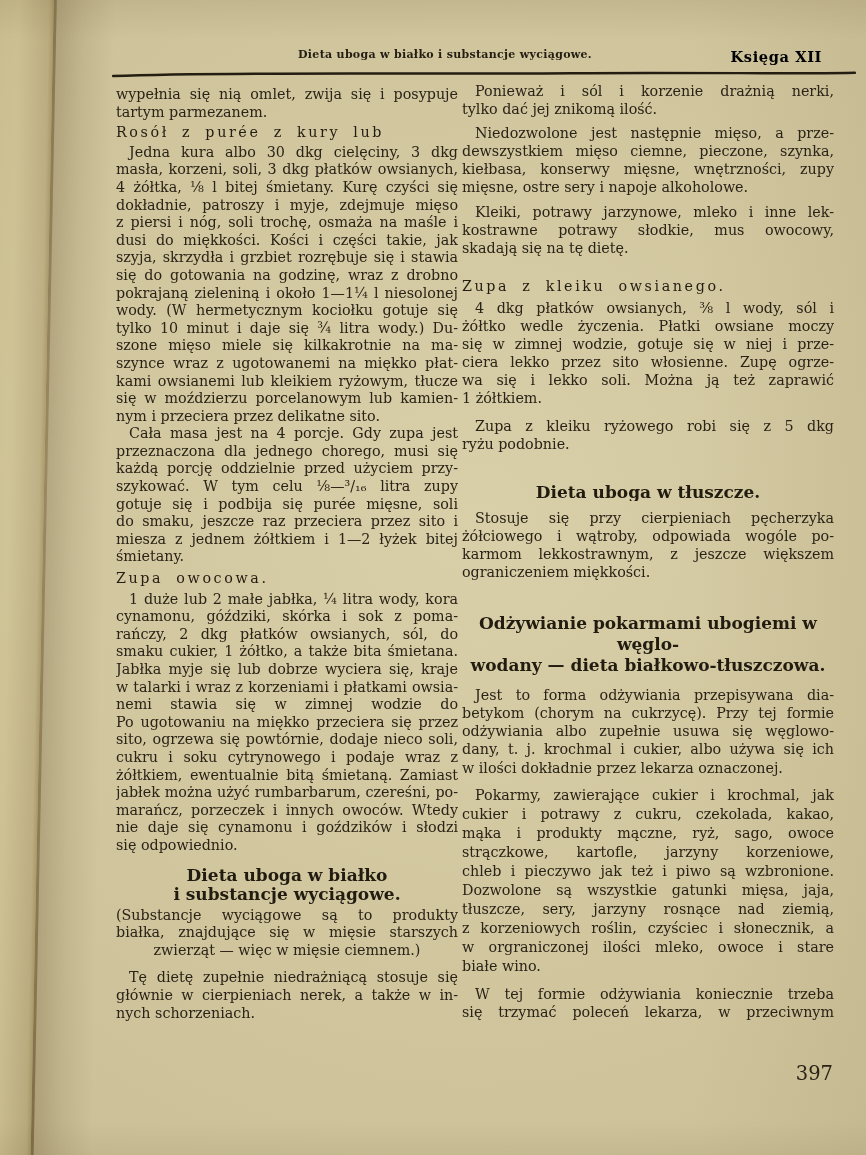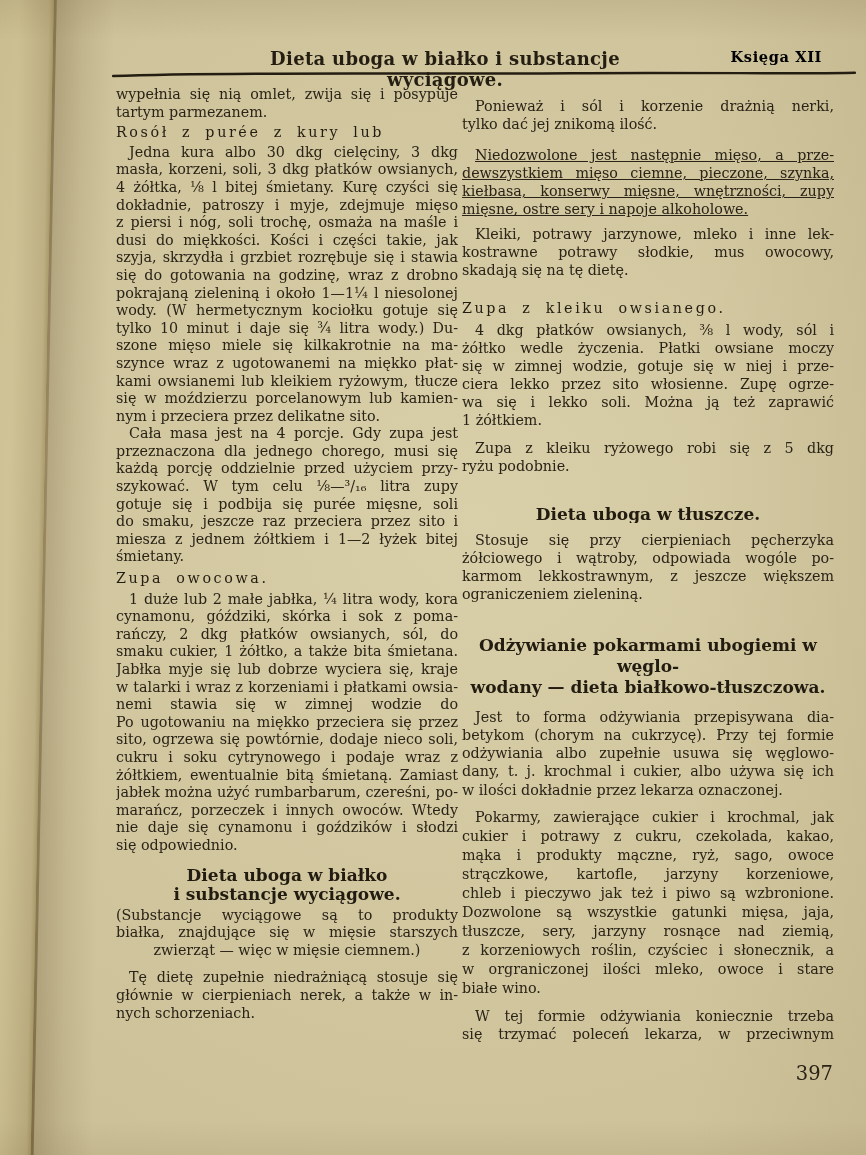--- a/index.html
+++ b/index.html
@@ -31,32 +31,32 @@
   }
   .gutter-shadow{
     position:absolute;left:56px;top:-10px;width:70px;height:1180px;z-index:1;
     background:linear-gradient(90deg, rgba(90,70,35,.30), rgba(90,70,35,.12) 40%, rgba(90,70,35,0) 85%);
     transform:rotate(1.15deg);transform-origin:top left;
   }
 
   
   .running-head-title{
     position:absolute;left:235px;top:48px;width:420px;z-index:4;
-    text-align:center;font-weight:bold;font-size:18px;letter-spacing:.3px;color:#241d12;
+    text-align:center;font-weight:bold;font-size:11px;letter-spacing:.3px;color:#241d12;
   }
   .running-head-book{
     position:absolute;right:44px;top:48px;z-index:4;
     font-weight:bold;font-size:14.6px;letter-spacing:.6px;color:#000000;
   }
   .head-rule{position:absolute;left:112px;top:70px;z-index:4;}
 
   
   .column{position:absolute;z-index:4;}
   .col-left{left:116px;top:86px;width:342px;}
-  .col-right{left:462px;top:97px;width:372px;}
+  .col-right{left:462px;top:82px;width:372px;}
 
   .block{margin:0;}
   .line{
     font-size:14.3px;line-height:17.6px;height:17.6px;overflow:hidden;
     text-align:justify;text-align-last:justify;
   }
   .col-right .line{line-height:18.1px;height:18.1px;}
   .col-right .block.r11 .line{line-height:19px;height:19px;}
   .line.end{text-align-last:left;}
   .line.center-last{text-align-last:center;}
@@ -72,21 +72,21 @@
   }
   .col-left .bold-heading .line{line-height:19px;}
   .col-right .bold-heading.r9 .line{line-height:21px;}
 
   
   .col-left  .block.l2{margin-top:3px;margin-bottom:2px;}
   .col-left  .block.l5{margin-top:4px;margin-bottom:3px;}
   .col-left  .block.l7{margin-top:11px;margin-bottom:3px;}
   .col-left  .block.l8{margin-top:2px;}
   .col-left  .block.l9{margin-top:10px;}
-  .col-right .block.r2{margin-top:13px;text-decoration:underline;}
+  .col-right .block.r2{margin-top:6px;}
   .col-right .block.r3{margin-top:6px;}
   .col-right .block.r4{margin-top:20px;margin-bottom:4px;}
   .col-right .block.r6{margin-top:9px;}
   .col-right .block.r7{margin-top:30px;}
   .col-right .block.r8{margin-top:8px;}
   .col-right .block.r9{margin-top:32px;}
   .col-right .block.r10{margin-top:10px;}
   .col-right .block.r11{margin-top:9px;}
   .col-right .block.r12{margin-top:9px;}
 
@@ -211,21 +211,21 @@
       <div class="line indent">Zupa z kleiku ryżowego robi się z 5 dkg</div>
       <div class="line end">ryżu podobnie.</div>
     </div>
     <div class="block bold-heading r7">
       <div class="line">Dieta uboga w tłuszcze.</div>
     </div>
     <div class="block para r8">
       <div class="line indent">Stosuje się przy cierpieniach pęcherzyka</div>
       <div class="line">żółciowego i wątroby, odpowiada wogóle po-</div>
       <div class="line">karmom lekkostrawnym, z jeszcze większem</div>
-      <div class="line end">ograniczeniem zieleniną.</div>
+      <div class="line end">ograniczeniem miękkości.</div>
     </div>
     <div class="block bold-heading r9">
       <div class="line">Odżywianie pokarmami ubogiemi w węglo-</div>
       <div class="line">wodany — dieta białkowo-tłuszczowa.</div>
     </div>
     <div class="block para r10">
       <div class="line indent">Jest to forma odżywiania przepisywana dia-</div>
       <div class="line">betykom (chorym na cukrzycę). Przy tej formie</div>
       <div class="line">odżywiania albo zupełnie usuwa się węglowo-</div>
       <div class="line">dany, t. j. krochmal i cukier, albo używa się ich</div>

